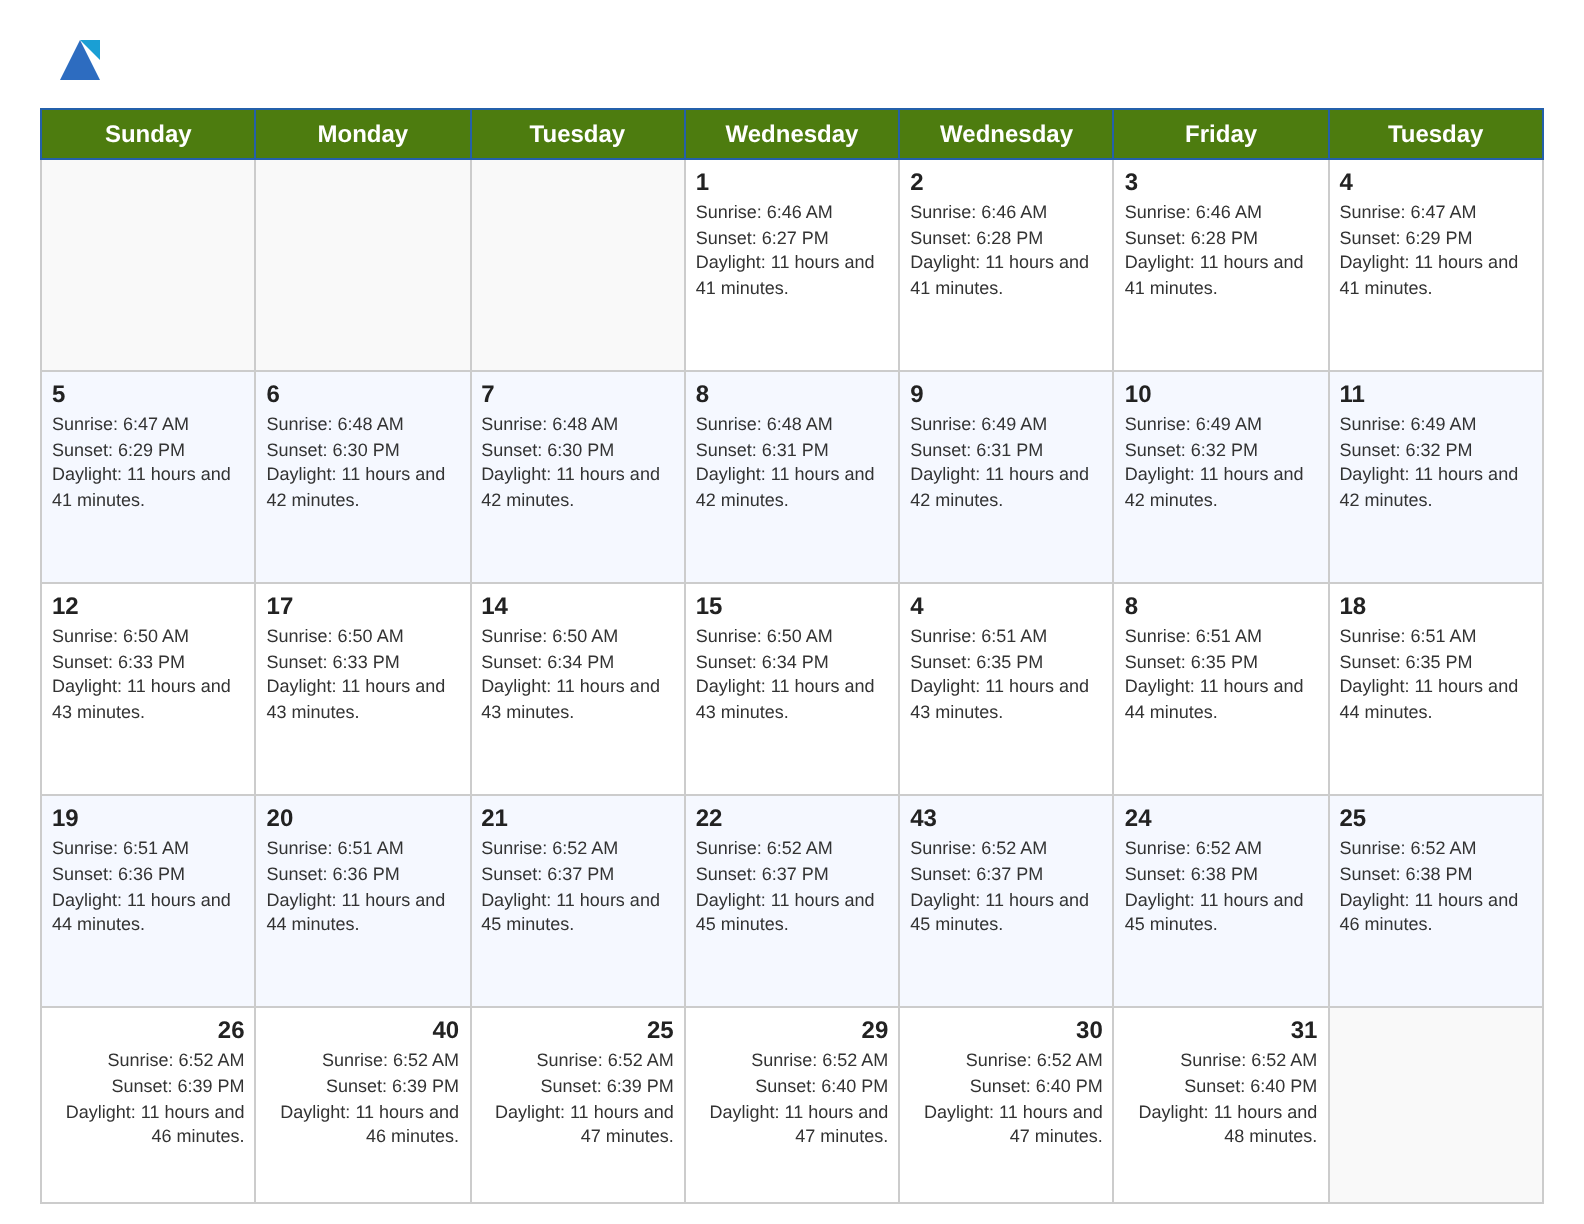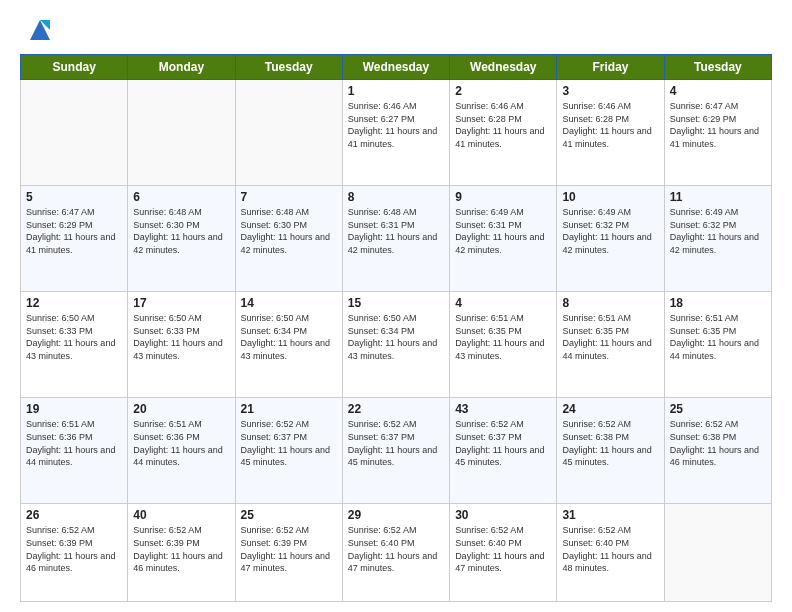--- a/index.html
+++ b/index.html
@@ -98,20 +98,21 @@
     .cell-info {
       font-size: 9px;
       color: #333;
       line-height: 1.4;
     }
     .empty-cell {
       background: #f9f9f9 !important;
     }
     .last-row td {
       height: 75px;
+      text-align: right;
     }
   </style>
 </head>
 <body>
 
 <div class="page">
   <div class="header">
     <div class="logo">
       <div class="logo-text">
         <span class="logo-general"></span>

